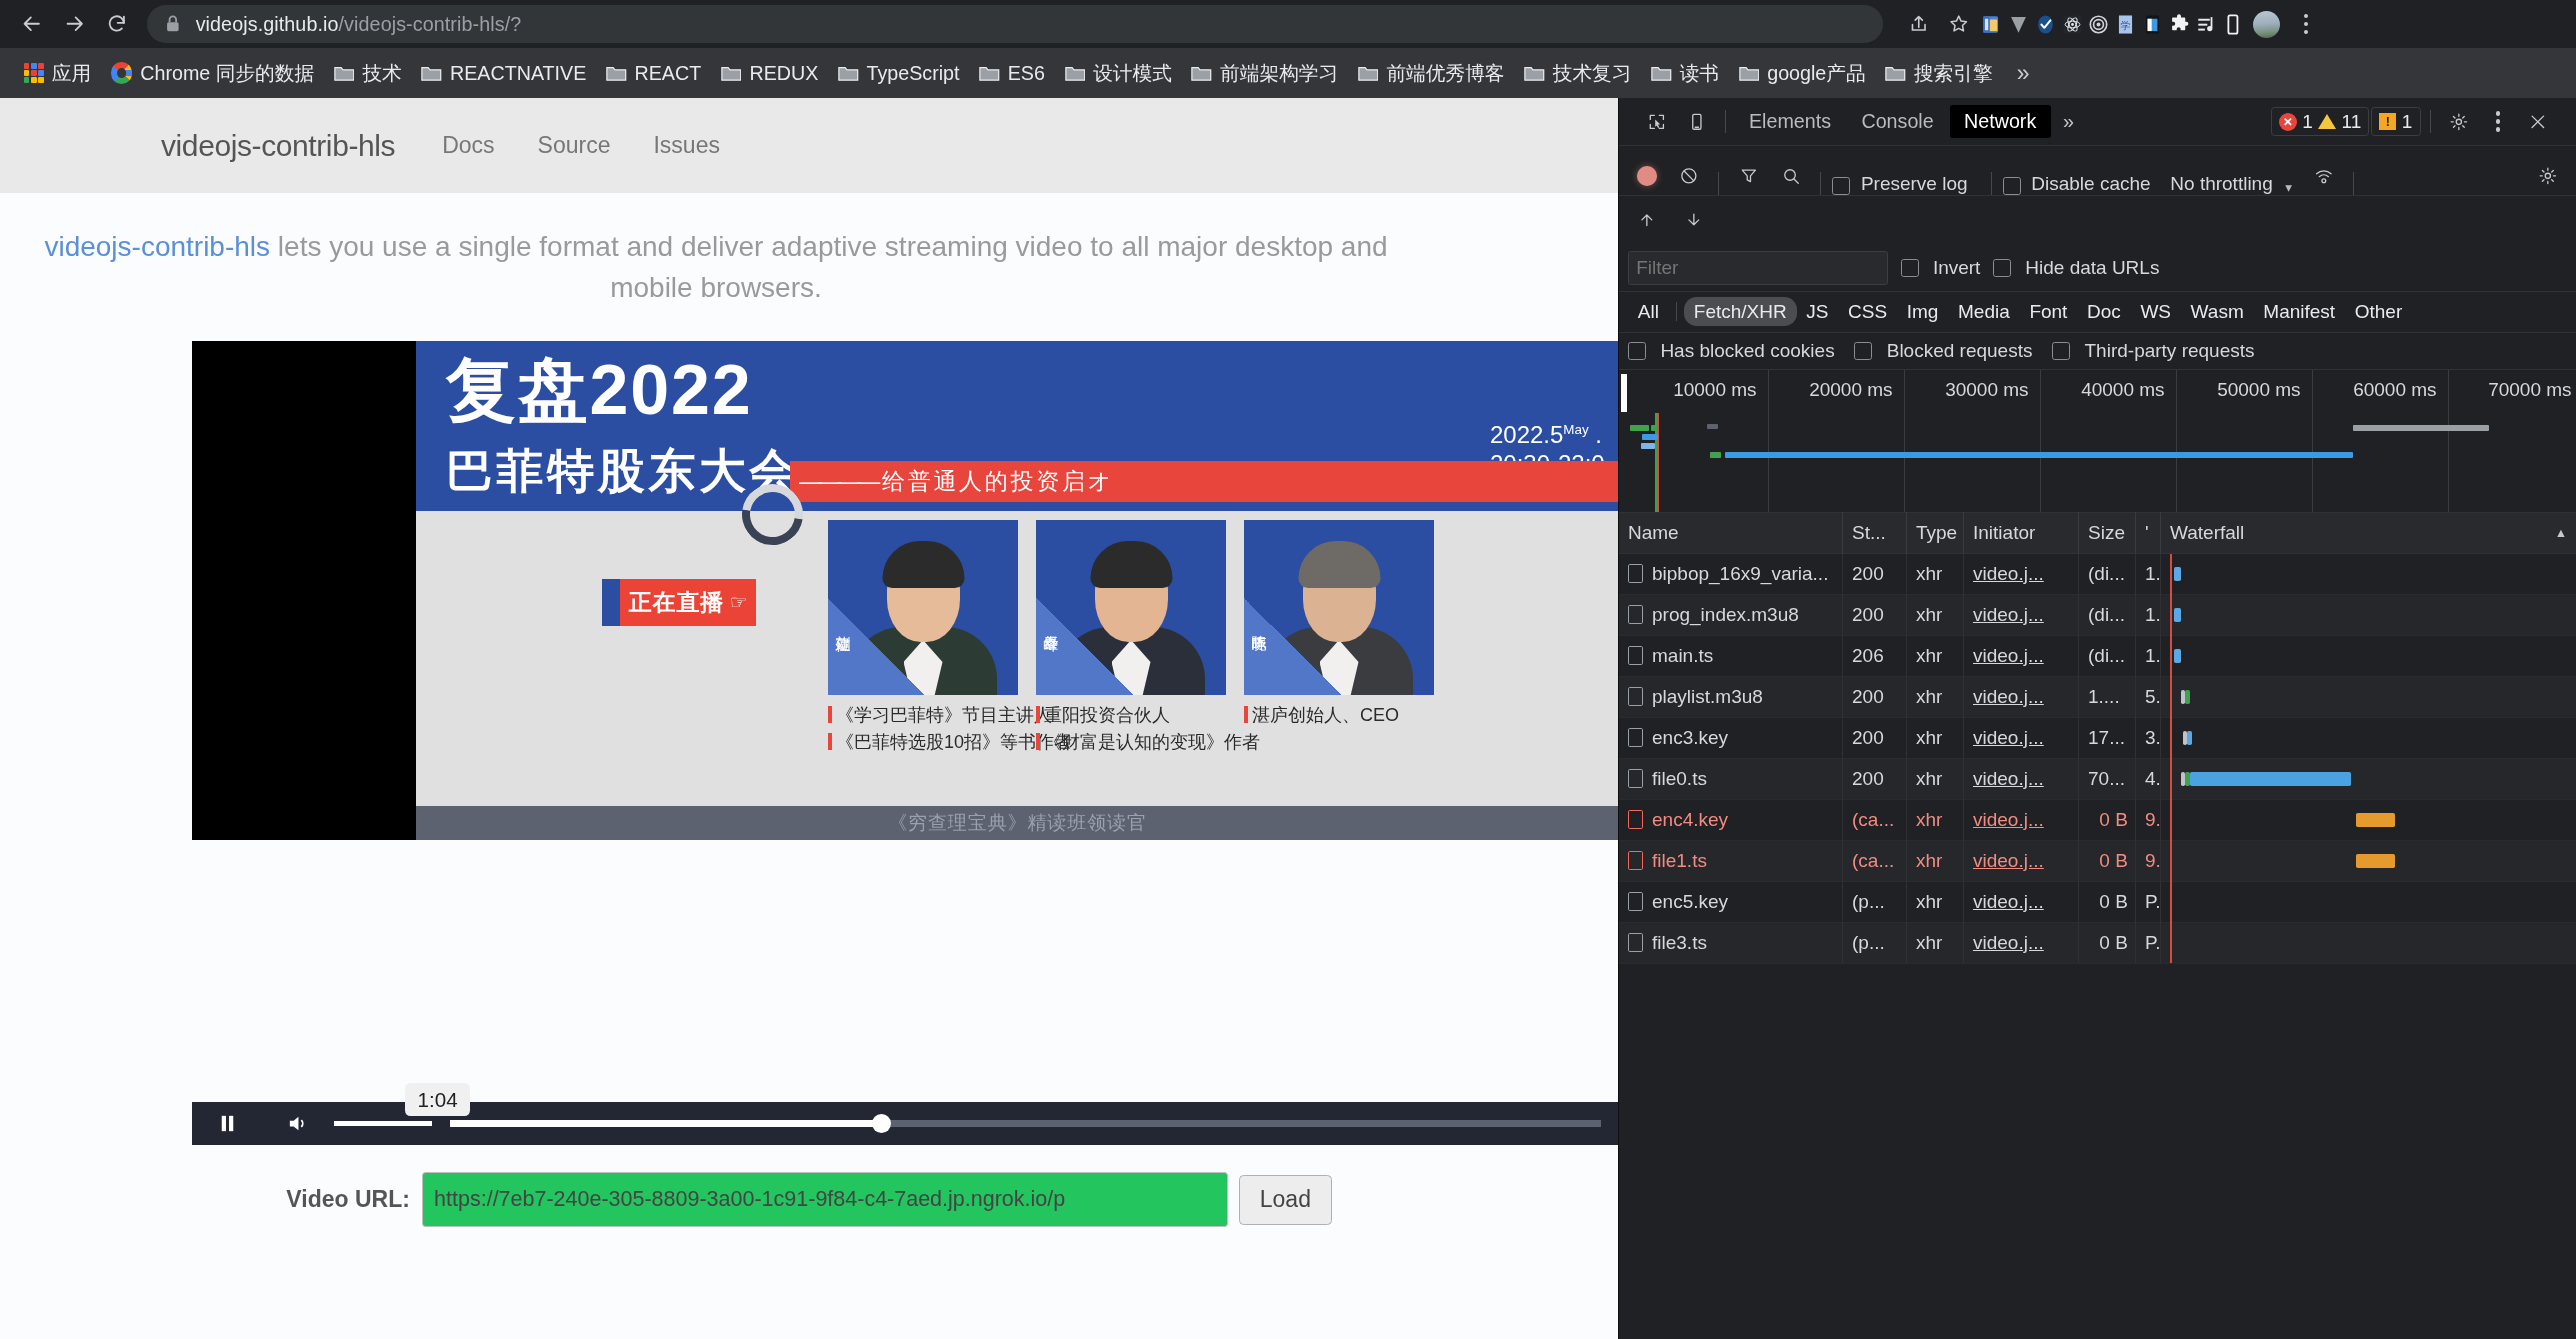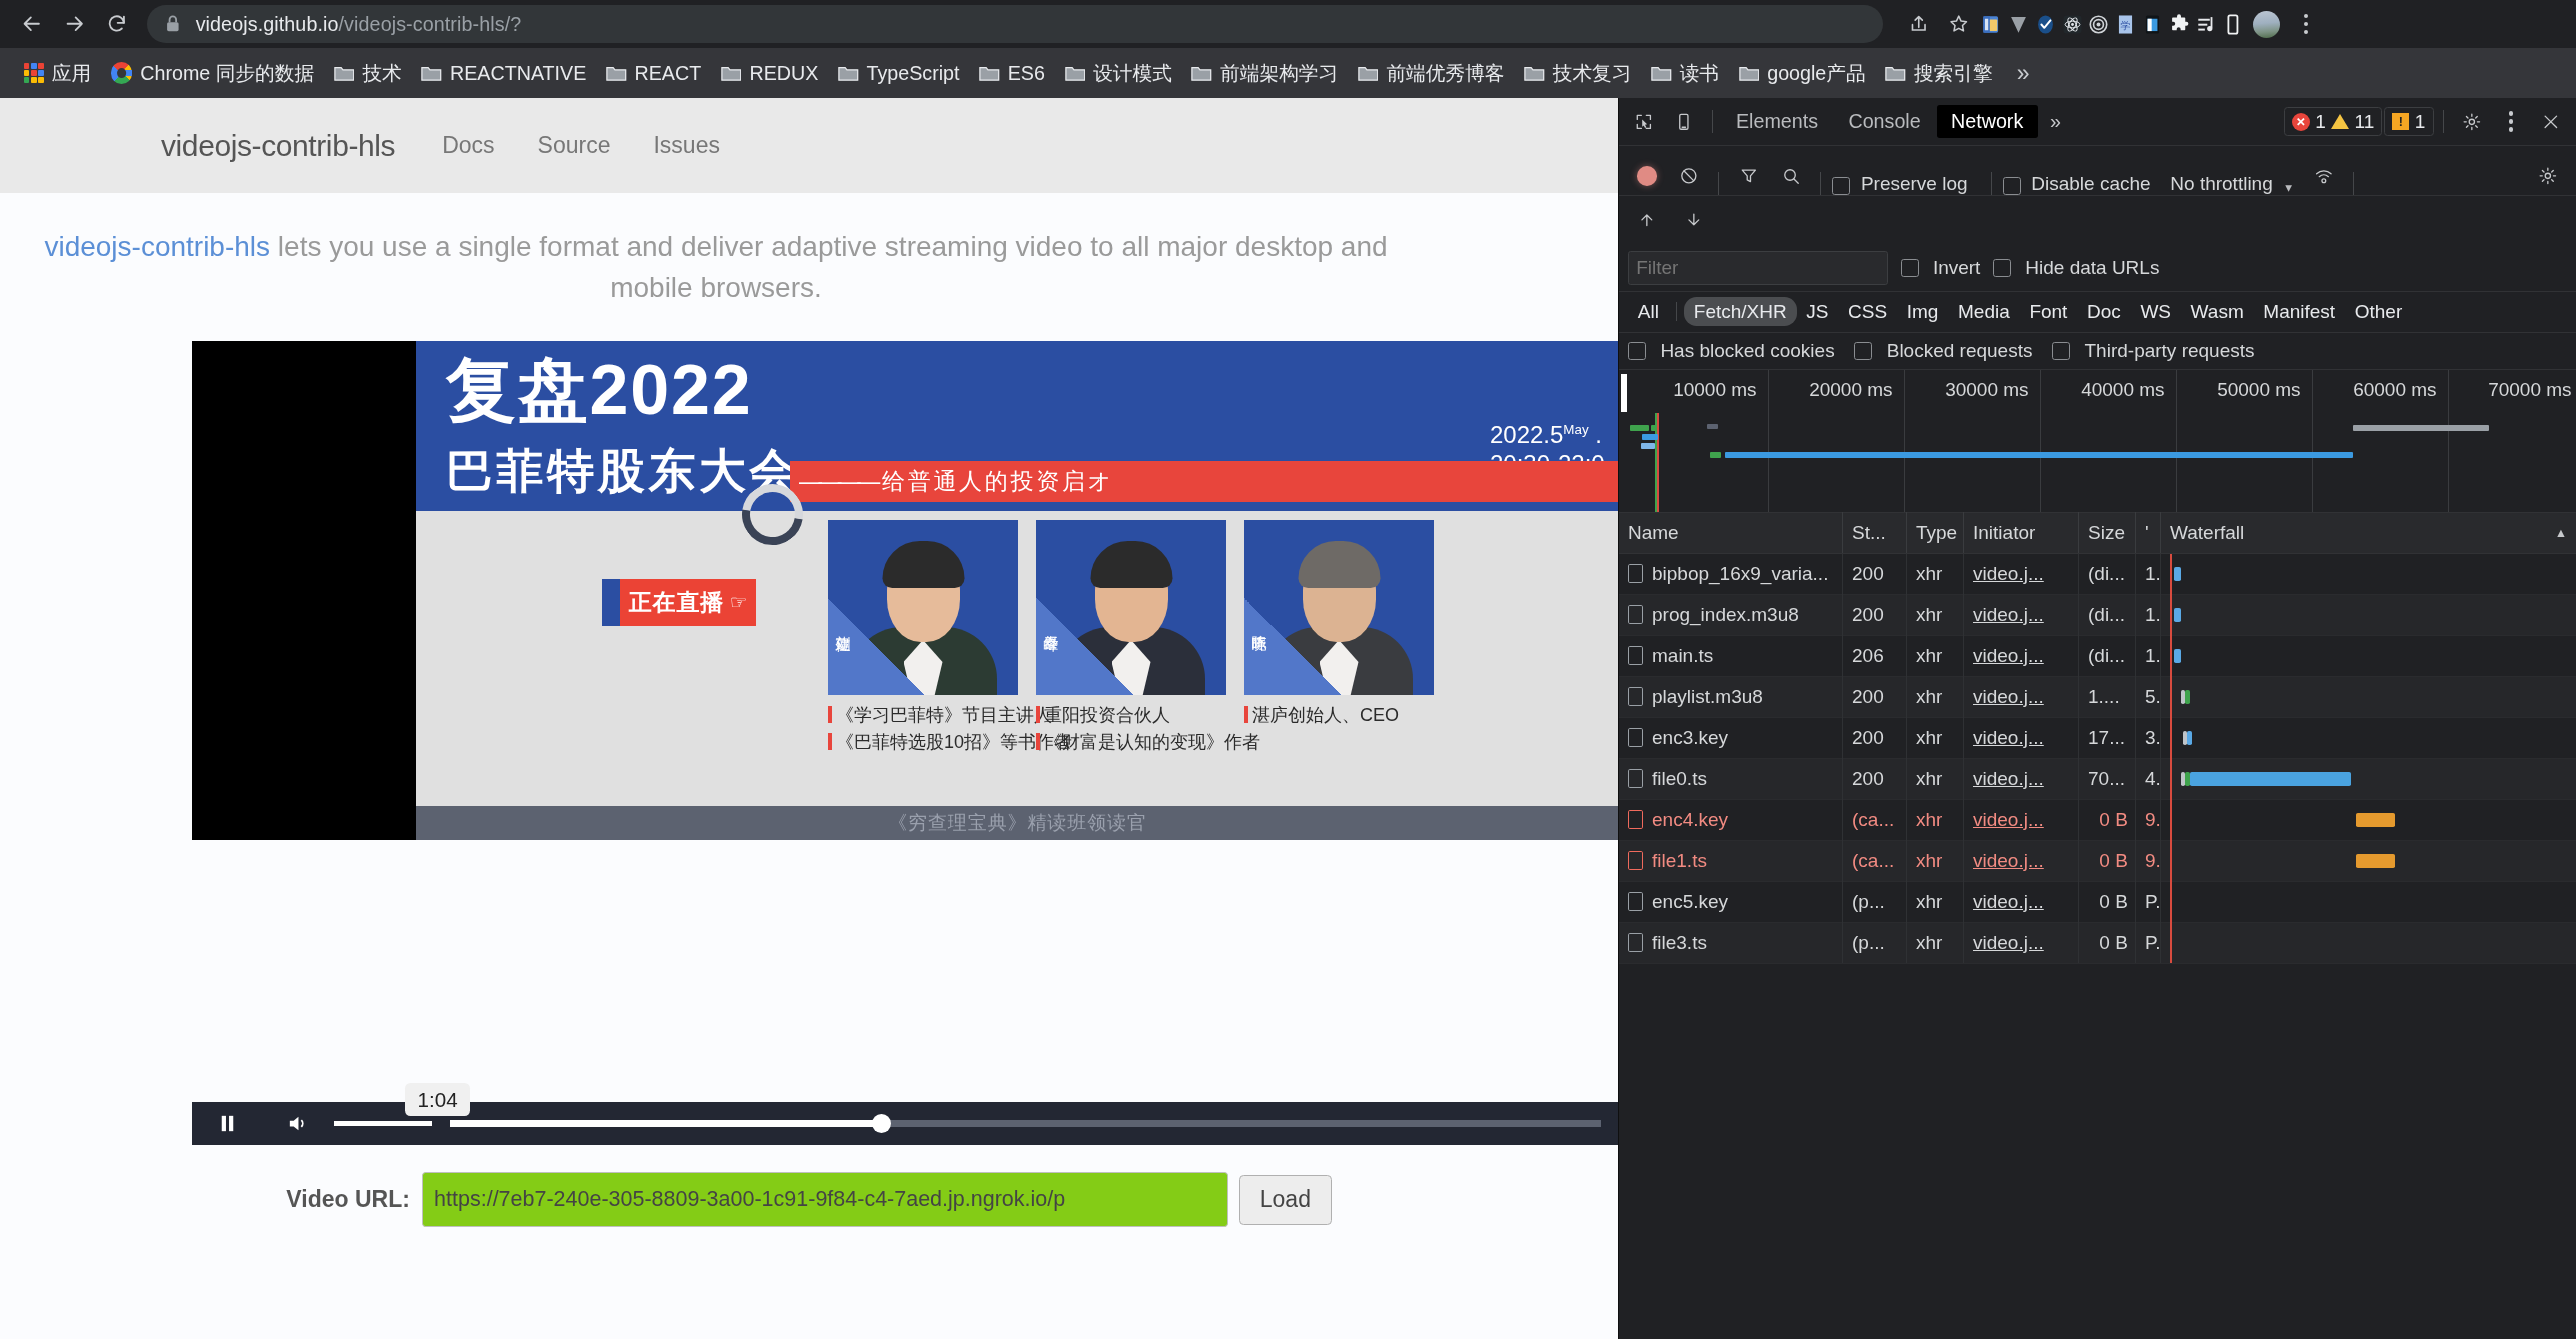--- a/index.html
+++ b/index.html
@@ -308,21 +308,21 @@
   
   .url-form {
     position: absolute; left: 0; top: 1074px;
     width: 1618px;
     display:flex; align-items:center; justify-content:center; gap: 0;
   }
   .url-form label { font-size: 23px; color:#555; font-weight: bold; margin-right: 12.5px;}
   .url-input {
     width: 806px; height: 55px;
     border: 1.8px solid #bfbfbf; border-radius: 3.6px;
-    background: #84cc16;
+    background: #22c55e;
     font-size: 21.5px; color: #444;
     padding: 0 10.7px;
     font-family: "Liberation Sans", sans-serif;
     outline: none;
   }
   .load-btn {
     margin-left: 10.7px;
     height: 50px; padding: 0 19.7px;
     border: 1.8px solid #b0b0b0; border-radius: 4.5px;
     background: #ededed;
@@ -337,21 +337,21 @@
     width: 958px; height: 1241px;
     background: #202124;
     border-left: 1.8px solid #0f0f10;
     display:flex; flex-direction: column;
     color: #e8eaed;
     font-size: 19px;
   }
   .dt-row1 {
     height: 48px; display:flex; align-items:center;
     border-bottom: 0.9px solid #313235;
-    padding: 0 6px;
+    padding: 0 19px;
     gap: 1.8px;
   }
   .dt-ico { width: 38px; height: 38px; display:flex;align-items:center;justify-content:center;}
   .dt-ico svg { width: 19.7px; height: 19.7px; stroke:#c7c9cc; fill:none; stroke-width:1.6;}
   .dt-sep { width:0.9px; height: 23px; background:#45474a; margin: 0 7.2px; flex:0 0 auto;}
   .dt-tab {
     padding: 5.4px 14.3px; font-size: 19.7px; color:#b9bbbe; border-radius: 2.7px;
     white-space: nowrap;
   }
   .dt-tab.active { background:#000; color:#fff; }

